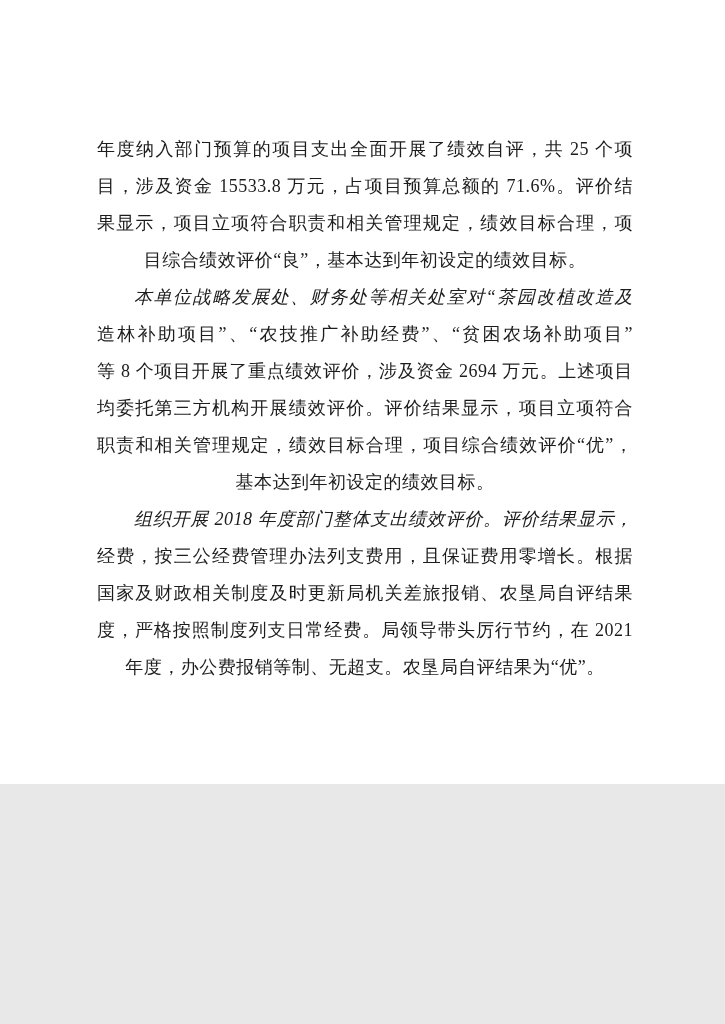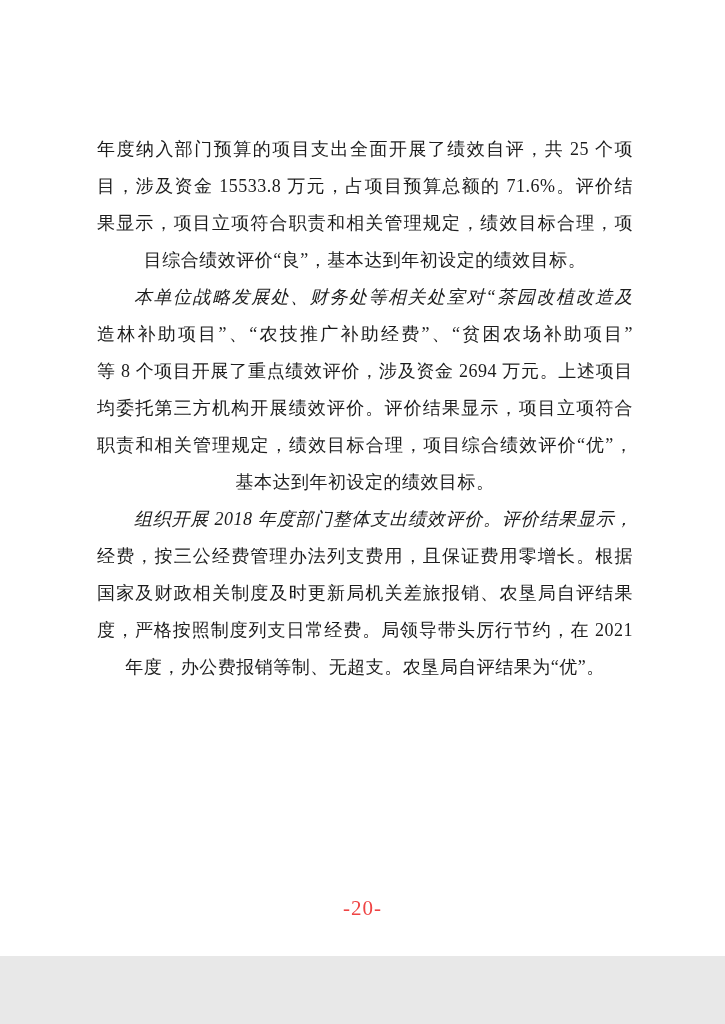--- a/index.html
+++ b/index.html
@@ -3,21 +3,21 @@
 <meta charset="utf-8">
 <style>
   html, body {
     margin: 0;
     padding: 0;
     background: #e8e8e8;
   }
   .page {
     position: relative;
     width: 725px;
-    height: 956px;
+    height: 784px;
     background: #ffffff;
     overflow: hidden;
     font-family: "Liberation Serif", "DejaVu Serif", serif;
     color: #1c1c1c;
   }
   .text-block {
     position: absolute;
     left: 97px;
     top: 131px;
     width: 536px;

